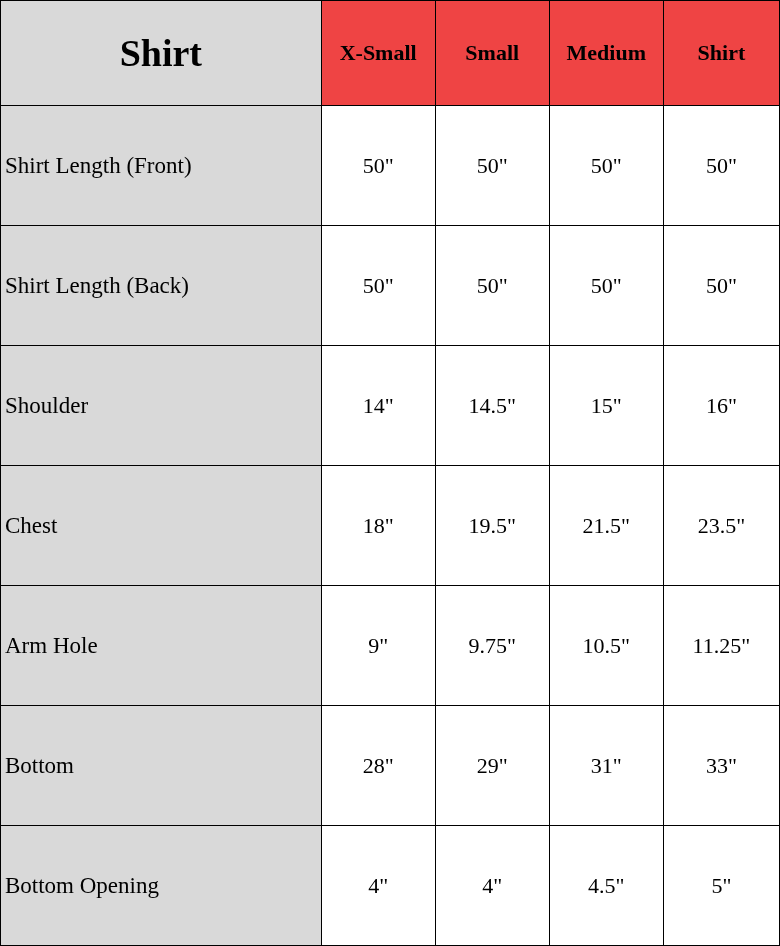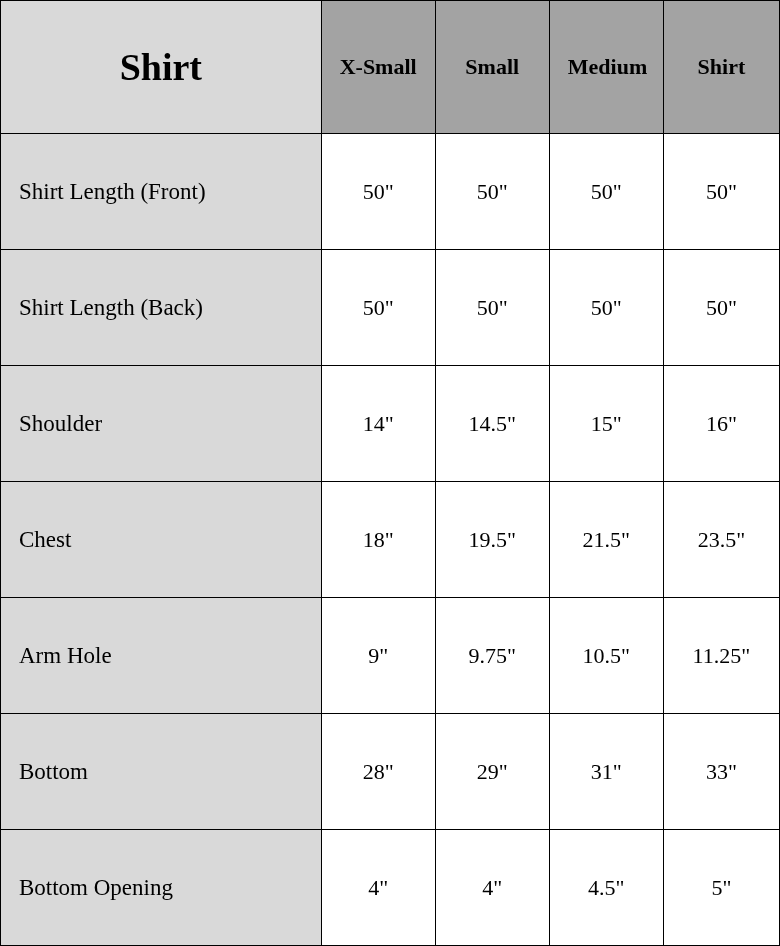--- a/index.html
+++ b/index.html
@@ -15,39 +15,39 @@
     overflow: hidden;
   }
   .size-chart {
     border-collapse: collapse;
     width: 780px;
     height: 946px;
     table-layout: fixed;
   }
   .size-chart td, .size-chart th {
     border: 1px solid #000000;
-    padding: 18px;
+    padding: 4px;
     margin: 0;
   }
   
   col.c-label { width: 312px; }
   col.c-size  { width: 111px; }
   col.c-size-last { width: 113px; }
 
   .head-title {
     background: #d9d9d9;
     text-align: center;
     font-size: 38px;
     font-weight: bold;
     font-family: "Liberation Serif", serif;
     height: 96px;
     vertical-align: middle;
   }
   .head-size {
-    background: #a3a3a3;
+    background: #ef4444;
     text-align: center;
     font-size: 22px;
     font-weight: bold;
     font-family: "Liberation Serif", serif;
     vertical-align: middle;
   }
   .row-label {
     background: #d9d9d9;
     text-align: left;
     font-size: 23px;

